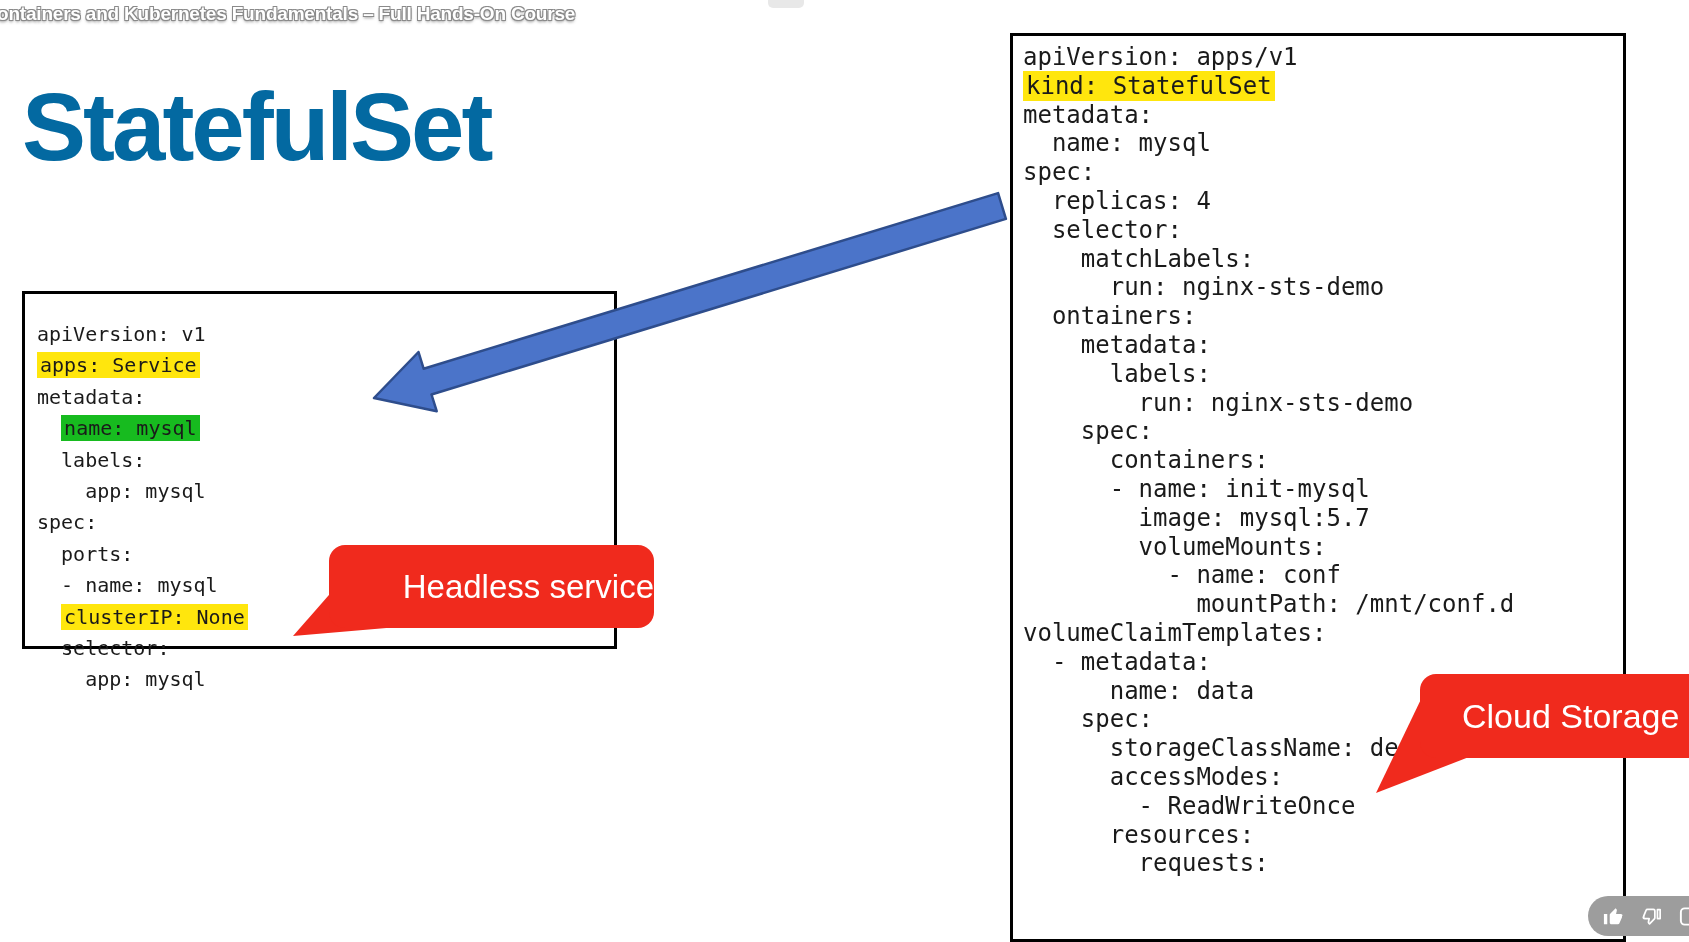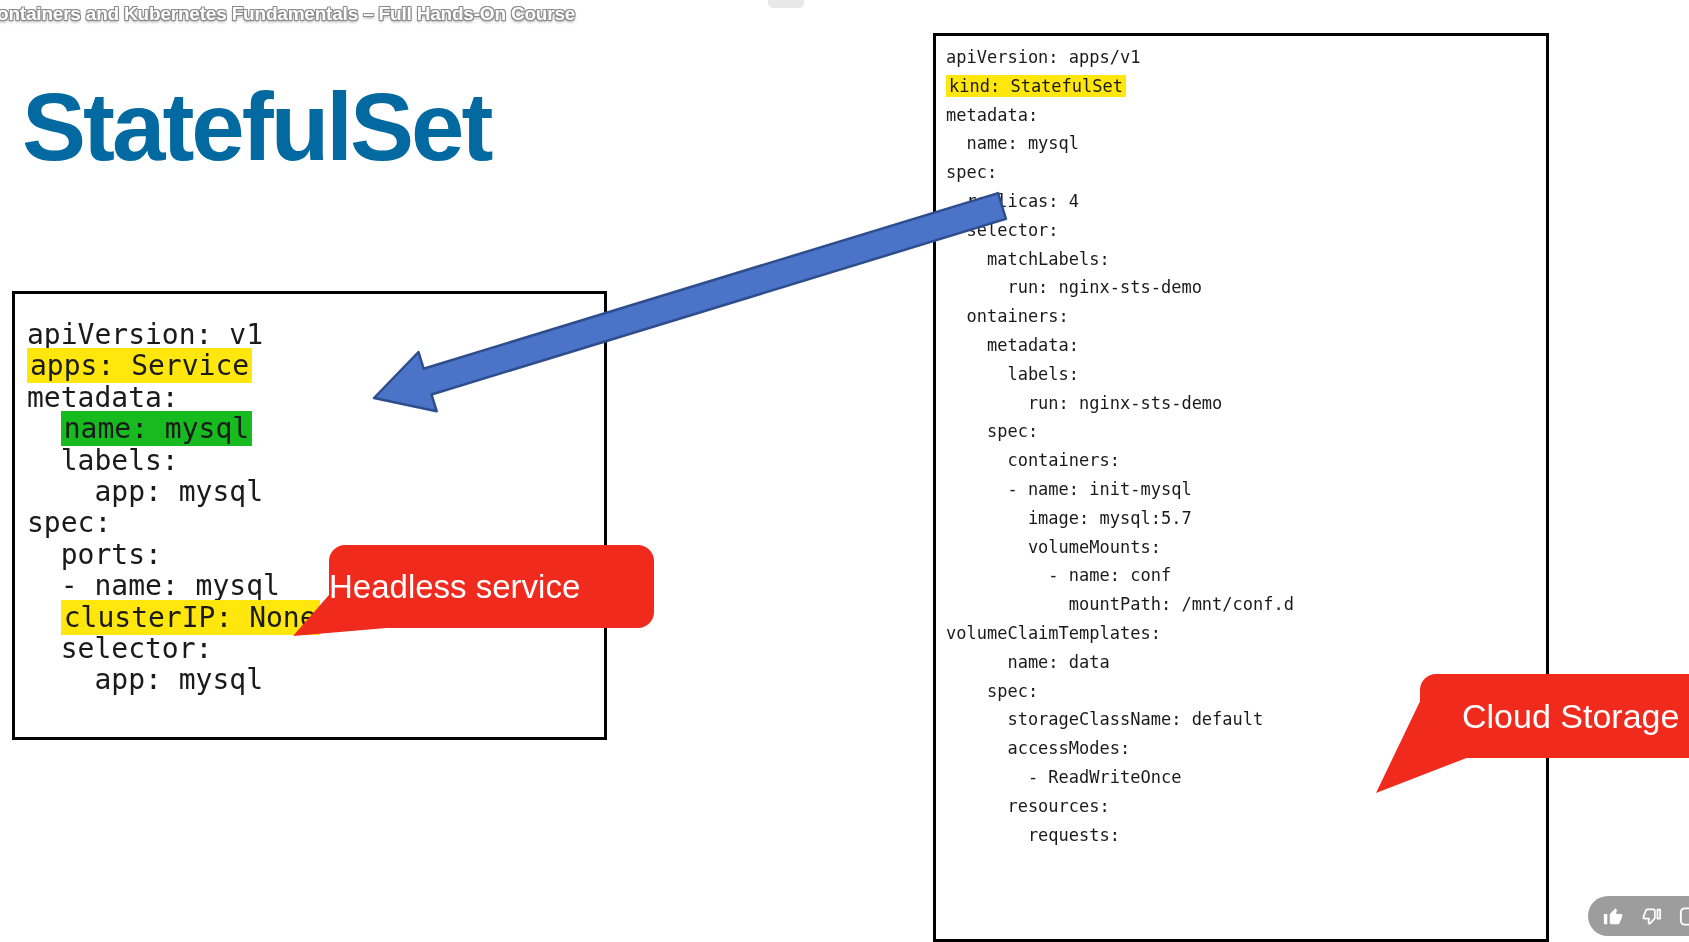--- a/index.html
+++ b/index.html
@@ -30,36 +30,36 @@
     position:absolute;left:22px;top:78px;
     font-size:96px;font-weight:800;letter-spacing:-3px;color:#0369a1;line-height:98px;
   }
   
   .code-box{
     position:absolute;background:#fff;border:3px solid #000;
     font-family:"DejaVu Sans Mono","Liberation Mono",monospace;color:#1a1a1a;
   }
   .code-box .code-line{white-space:pre;}
   .box-left{
-    left:12px;top:291px;width:595px;height:449px;
-    padding:25px 10px 0 12px;font-size:28px;line-height:31.4px;
+    left:22px;top:291px;width:595px;height:358px;
+    padding:25px 10px 0 12px;font-size:20px;line-height:31.4px;
   }
   .box-right{
-    left:933px;top:33px;width:616px;height:909px;
-    padding:7px 21px 0 10px;font-size:17px;line-height:28.8px;
+    left:1010px;top:33px;width:616px;height:909px;
+    padding:7px 21px 0 10px;font-size:24px;line-height:28.8px;
   }
   .hl{padding:1px 3px;text-align:center;}
   .hl-yellow{background:var(--highlight-yellow);}
   .hl-green{background:var(--highlight-green);}
   
   .overlay-svg{position:absolute;left:0;top:0;width:1689px;height:942px;pointer-events:none;}
   
   .callout{
     position:absolute;background:var(--callout-red);color:#fff;border-radius:16px;
-    display:flex;align-items:center;justify-content:flex-start;white-space:nowrap;
+    display:flex;align-items:center;justify-content:flex-end;white-space:nowrap;
   }
   .callout-headless{left:329px;top:545px;width:325px;height:83px;font-size:33px;}
   .callout-cloud{left:1420px;top:674px;width:290px;height:84px;font-size:34px;justify-content:flex-start;padding-left:42px;}
   
   .player-pill{
     position:absolute;left:1588px;top:896px;width:130px;height:40px;
     background:#9d9d9d;border-radius:20px 0 0 20px;
     display:flex;align-items:center;gap:14px;padding-left:13px;
   }
   .pill-btn{width:24px;height:24px;display:flex;align-items:center;justify-content:center;cursor:pointer;}
@@ -104,20 +104,21 @@
       <div class="code-line">      labels:</div>
       <div class="code-line">        run: nginx-sts-demo</div>
       <div class="code-line">    spec:</div>
       <div class="code-line">      containers:</div>
       <div class="code-line">      - name: init-mysql</div>
       <div class="code-line">        image: mysql:5.7</div>
       <div class="code-line">        volumeMounts:</div>
       <div class="code-line">          - name: conf</div>
       <div class="code-line">            mountPath: /mnt/conf.d</div>
       <div class="code-line">volumeClaimTemplates:</div>
+      <div class="code-line">  - metadata:</div>
       <div class="code-line">      name: data</div>
       <div class="code-line">    spec:</div>
       <div class="code-line">      storageClassName: default</div>
       <div class="code-line">      accessModes:</div>
       <div class="code-line">        - ReadWriteOnce</div>
       <div class="code-line">      resources:</div>
       <div class="code-line">        requests:</div>
     </div>
 
   <svg class="overlay-svg" viewBox="0 0 1689 942">

